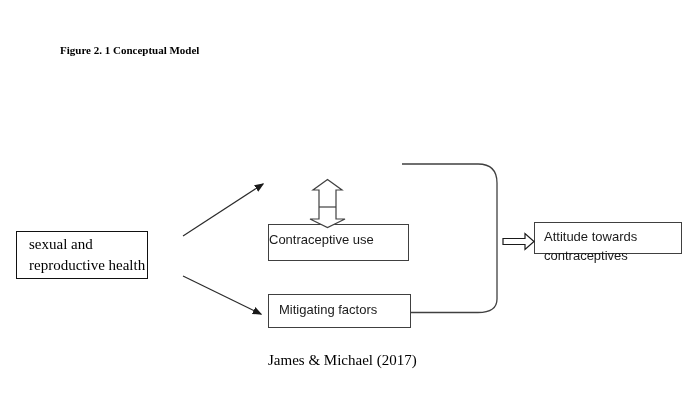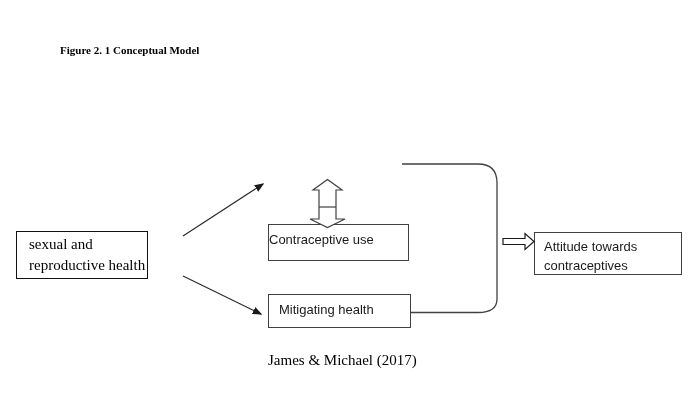--- a/index.html
+++ b/index.html
@@ -74,23 +74,23 @@
   .node-mitigating {
     left: 268px;
     top: 294px;
     width: 143px;
     height: 34px;
     border: 1.2px solid #404040;
     padding: 7px 0 0 10px;
   }
   .node-attitude {
     left: 534px;
-    top: 232px;
+    top: 222px;
     width: 148px;
-    height: 43px;
+    height: 32px;
     border: 1.2px solid #404040;
     line-height: 19px;
     padding: 4px 12px 0 9px;
   }
   .connector-layer {
     position: absolute;
     left: 0;
     top: 0;
     pointer-events: none;
   }
@@ -106,21 +106,21 @@
     <div>sexual and</div>
     <div>reproductive health</div>
   </div>
 
 
   <div class="node node-contraceptive">
     <span>Contraceptive use</span>
   </div>
 
   <div class="node node-mitigating">
-    <span>Mitigating health</span>
+    <span>Mitigating factors</span>
   </div>
 
   <div class="node node-attitude">
     <div>Attitude towards</div>
     <div>contraceptives</div>
   </div>
 
   <svg class="connector-layer" width="697" height="412" viewBox="0 0 697 412">
     <defs>
       <marker id="ah" viewBox="0 0 10 10" refX="8.5" refY="5" markerWidth="8" markerHeight="8" orient="auto-start-reverse">

